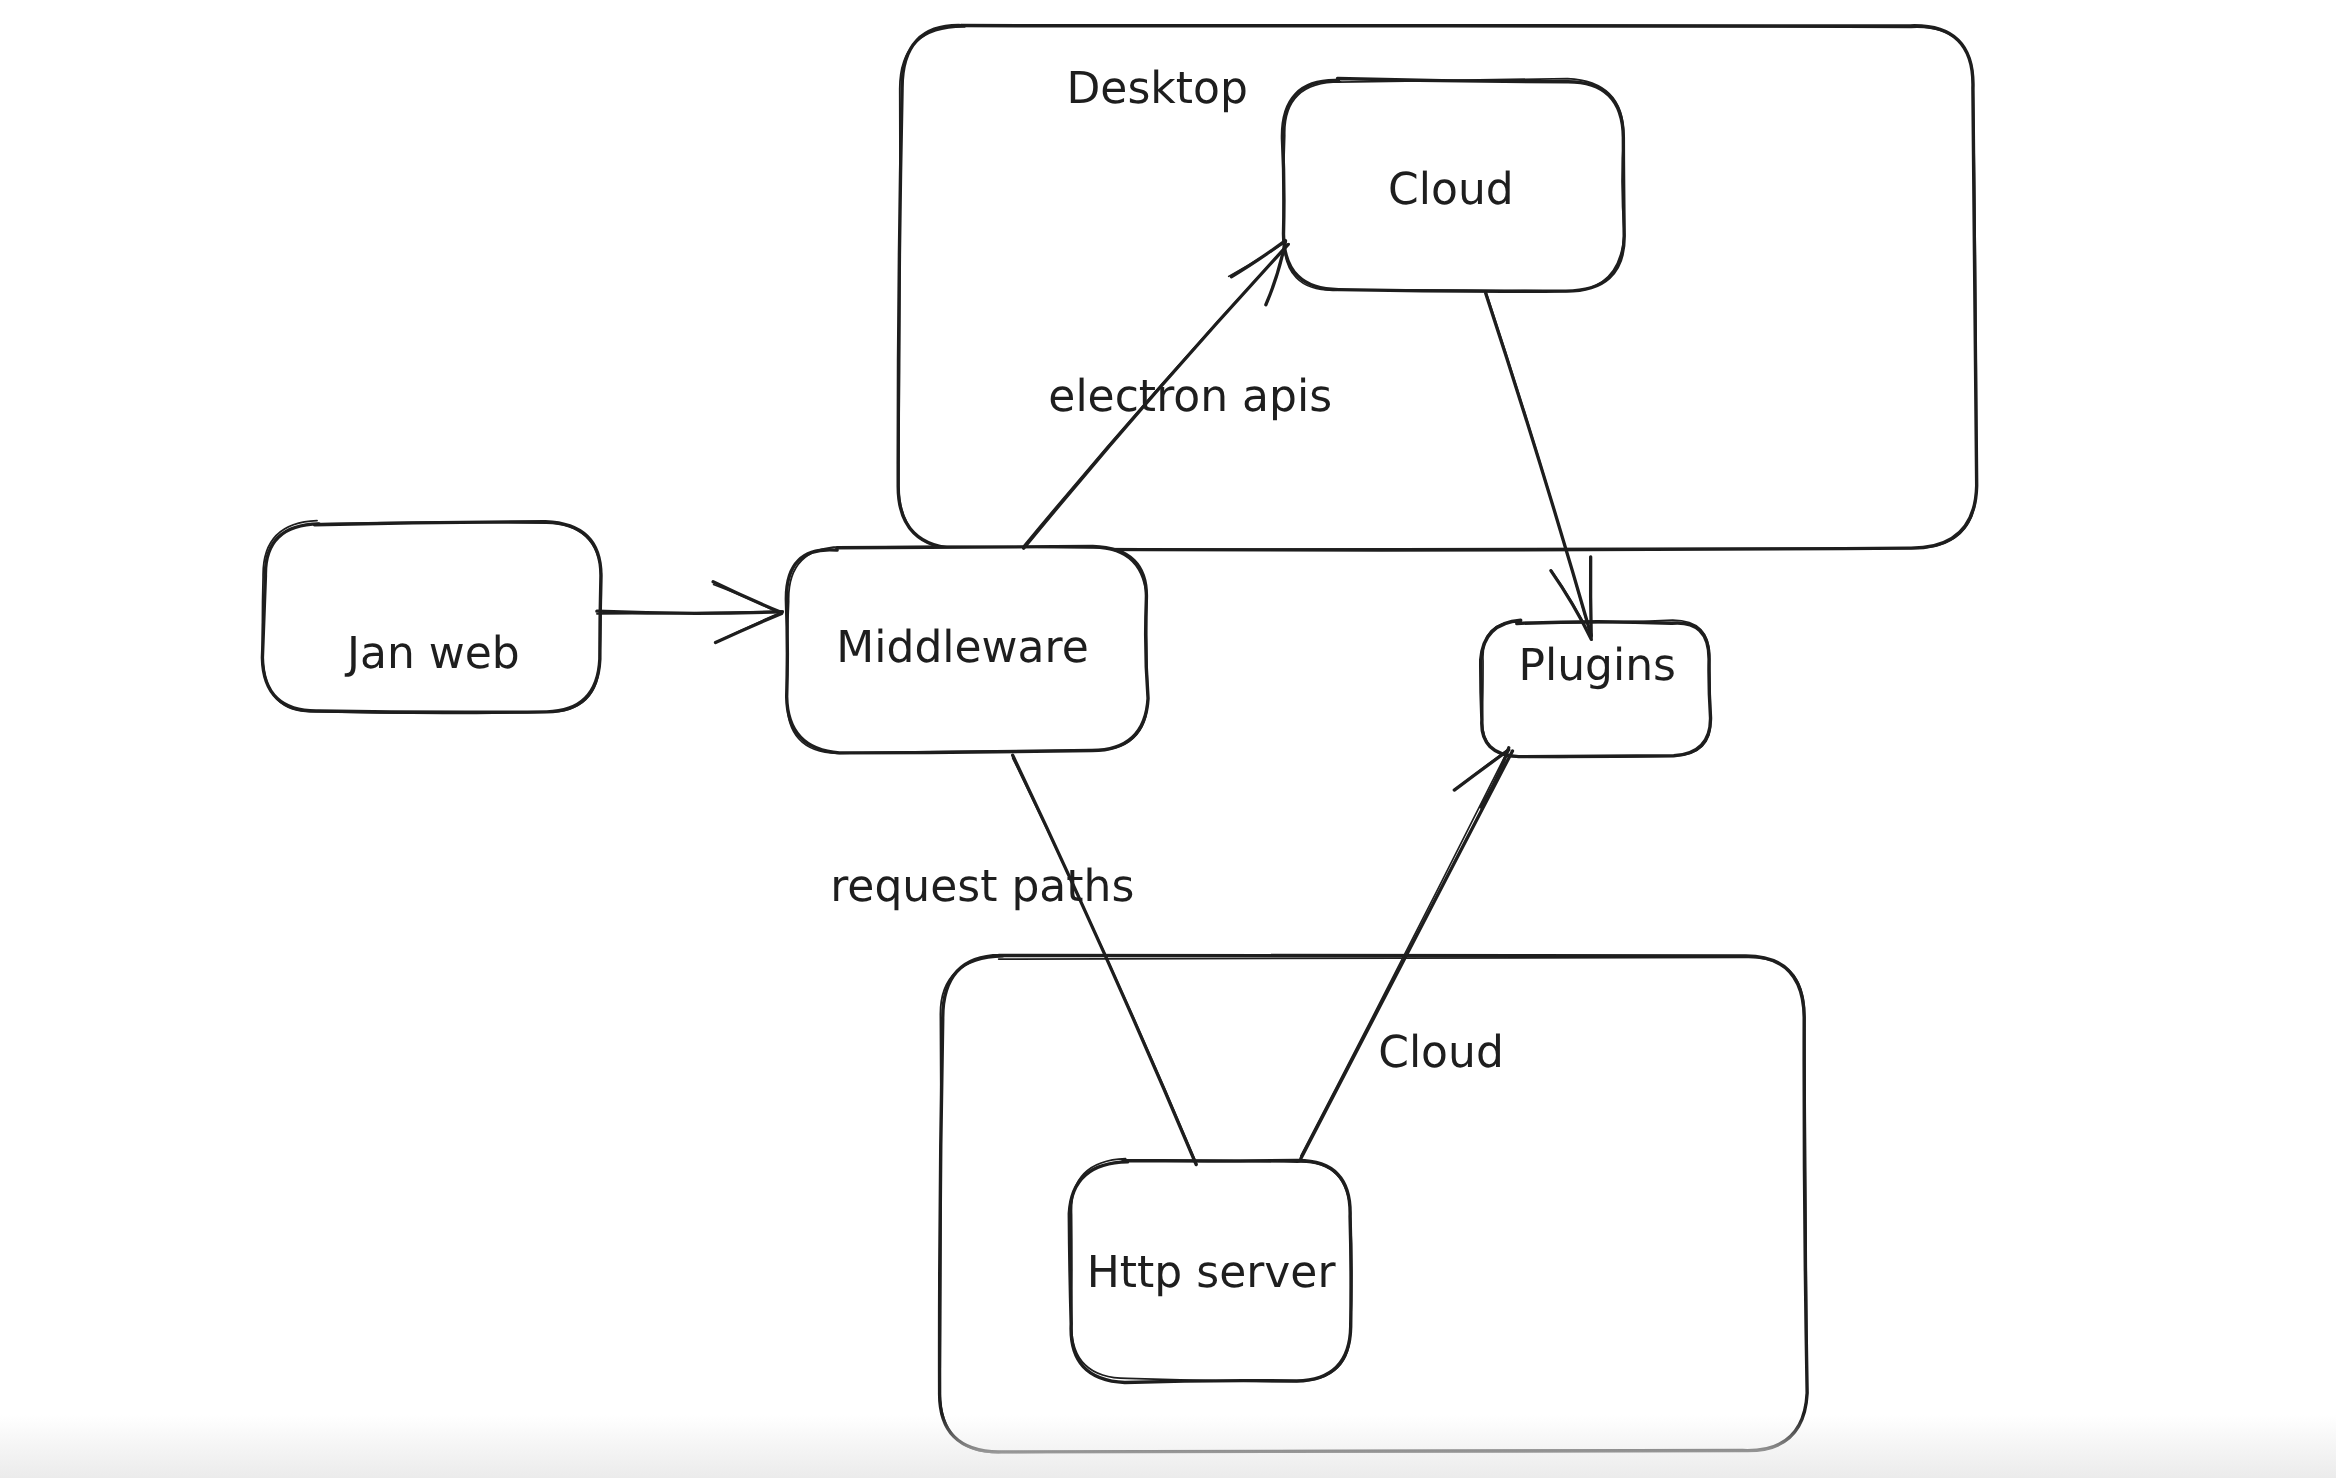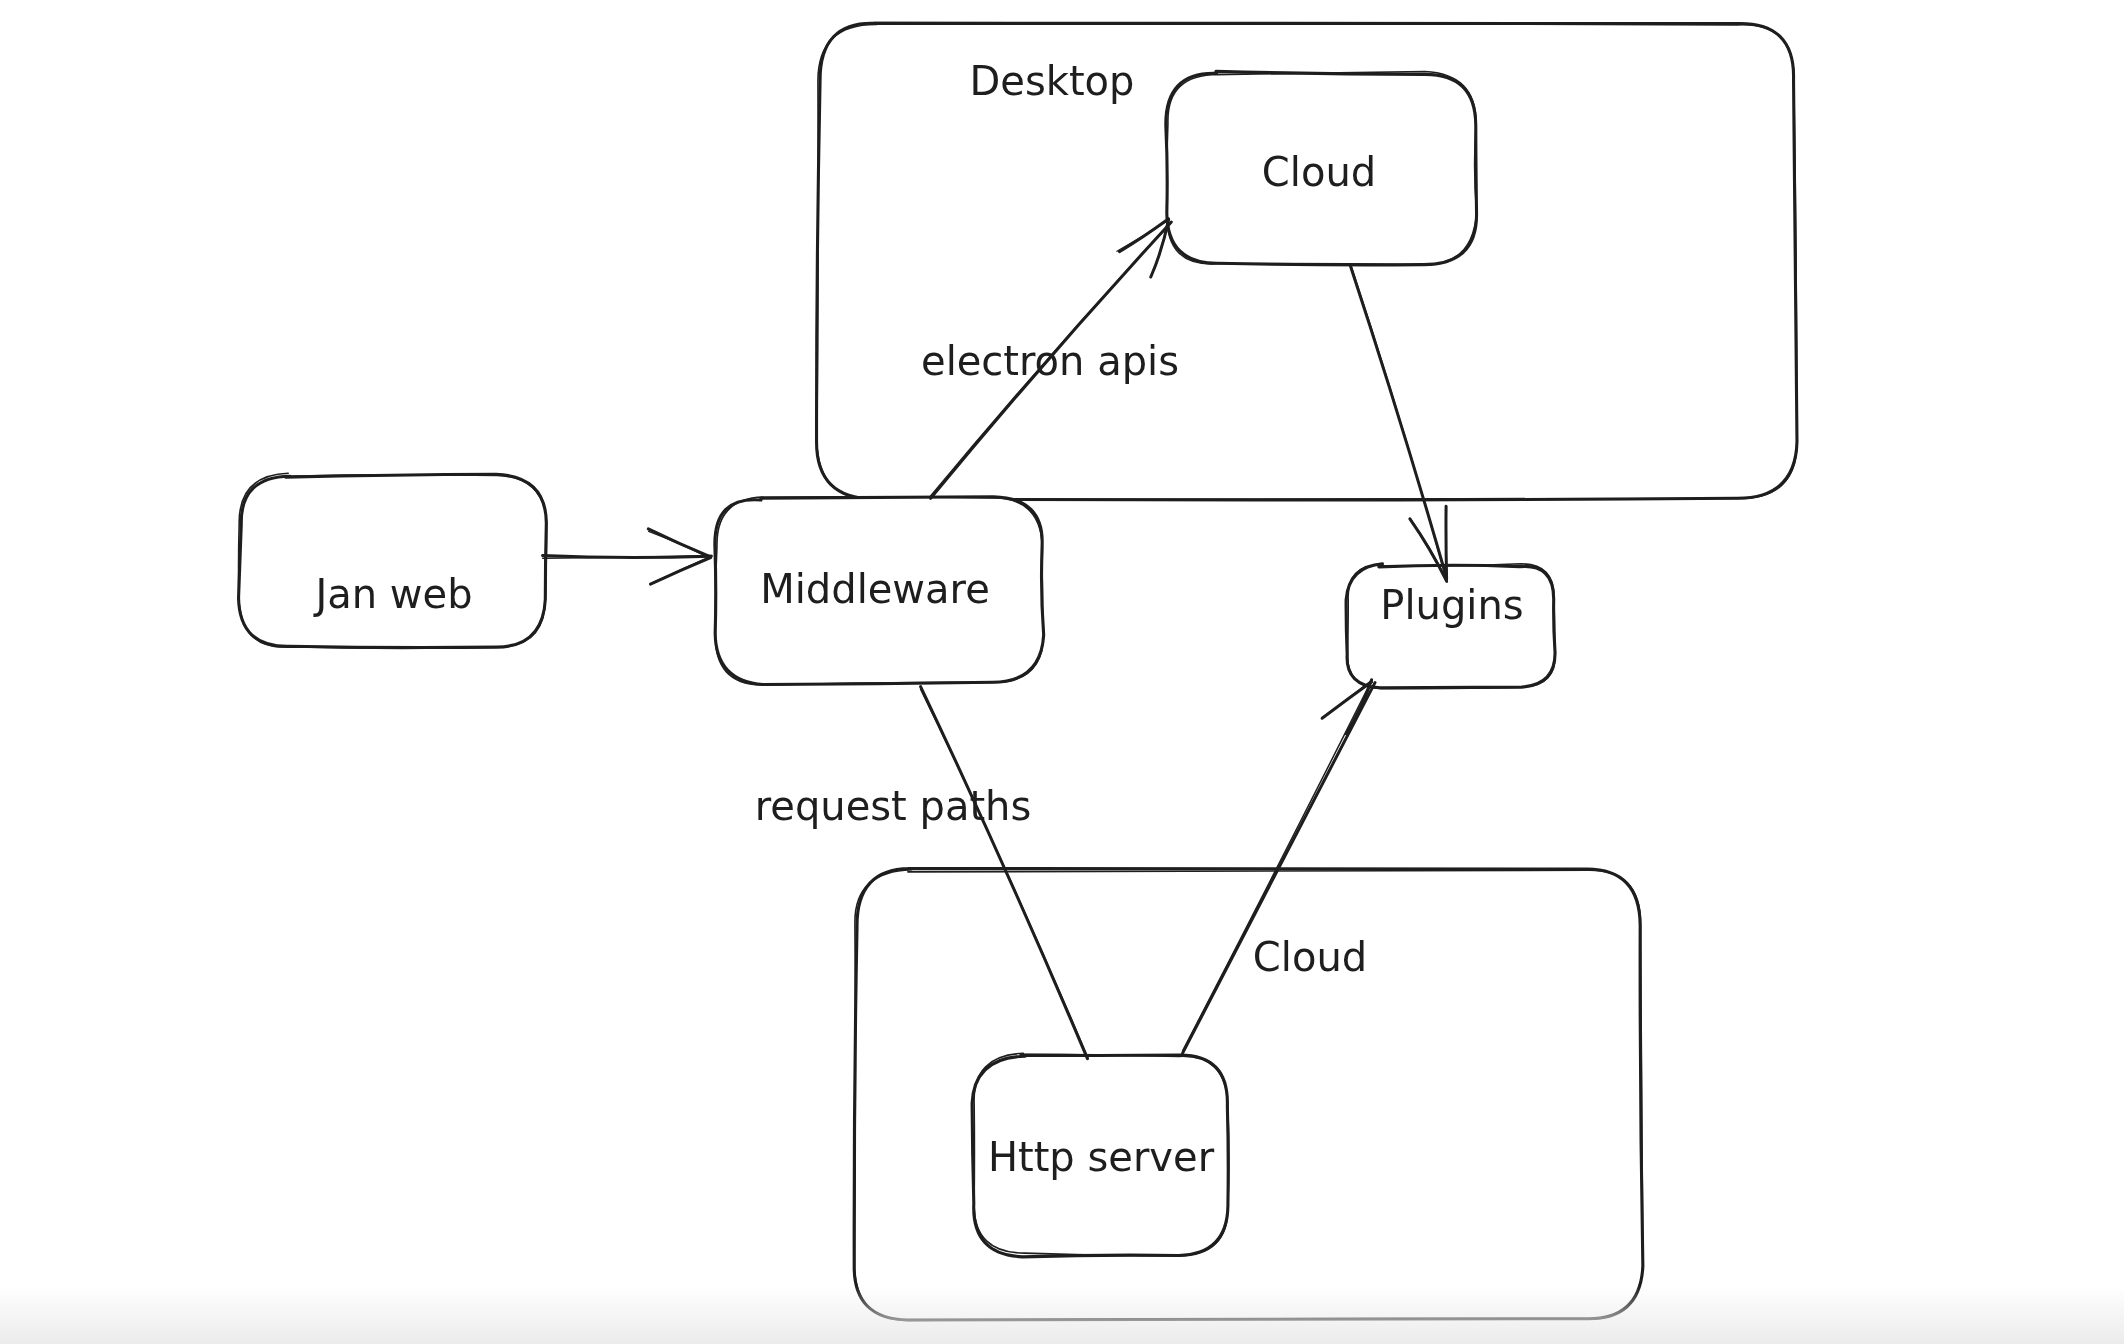--- a/index.html
+++ b/index.html
@@ -114,18 +114,18 @@
 
   <div class="label center" style="left:1052px; top:81px;">Desktop</div>
   <div class="label center" style="left:1310px; top:957px;">Cloud</div>
 
   <div class="label center" style="left:394px; top:562px;margin-top:32px;">Jan web</div>
   <div class="label center" style="left:875px; top:589px;">Middleware</div>
   <div class="label center" style="left:1319px; top:172px;">Cloud</div>
   <div class="label center" style="left:1452px; top:605px;">Plugins</div>
   <div class="label center" style="left:1101px; top:1157px;">Http server</div>
 
-  <div class="label center" style="left:1050px; top:361px;text-align:center;">electron apis</div>
+  <div class="label center" style="left:1082px; top:361px;text-align:center;">electron apis</div>
   <div class="label center" style="left:893px; top:806px;">request paths</div>
 
 
   <div class="bottom-fade"></div>
 </div>
 
 </body></html>

